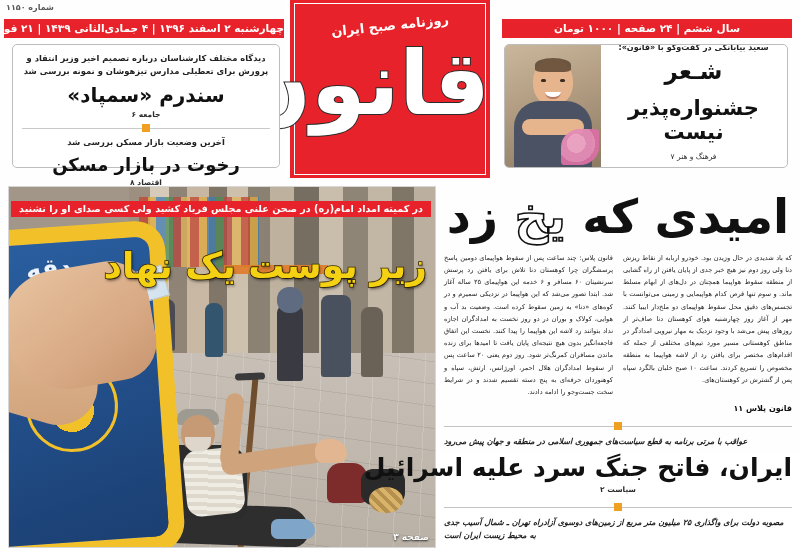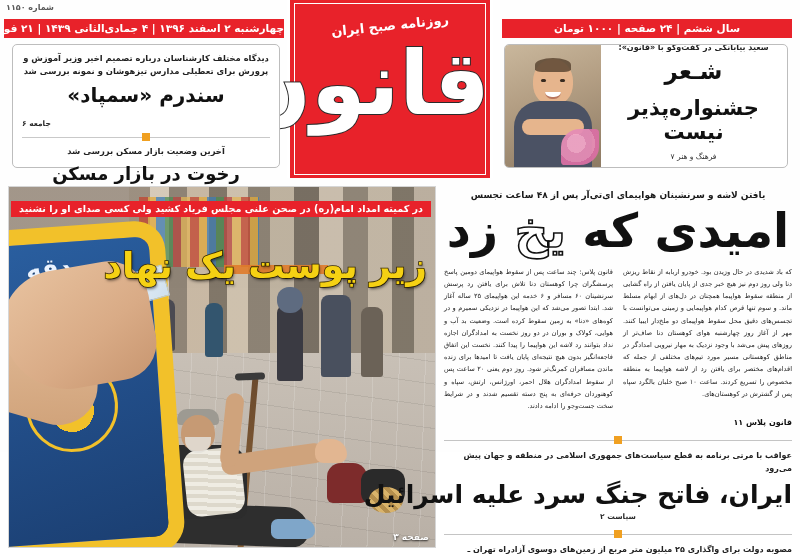--- a/index.html
+++ b/index.html
@@ -132,22 +132,22 @@
     margin-top: 5px;
     letter-spacing: -0.5px;
   }
   .teaser-title.small {
     font-size: 18px;
   }
   .teaser-sec {
     font-size: 7.5px;
     font-weight: bold;
     color: #2b2b2b;
-    text-align: left;
-    margin-top: 12px;
+    text-align: center;
+    margin-top: 3px;
   }
   .divider-dot {
     position: relative;
     height: 10px;
     margin: 4px 0 3px 0;
   }
   .divider-dot::before {
     content: "";
     position: absolute;
     left: 0; right: 0; top: 5px;
@@ -643,23 +643,24 @@
     position: absolute;
     left: 50%; top: 2px;
     width: 8px; height: 8px;
     margin-left: -4px;
     background: #f0a021;
   }
   .story-kicker {
     font-size: 8px;
     font-weight: bold;
     color: #222;
-    text-align: right;
+    text-align: left;
     line-height: 1.6;
     letter-spacing: -0.15px;
+    font-style: italic;
   }
   .story-title {
     font-size: 25px;
     font-weight: bold;
     color: #111;
     text-align: center;
     margin-top: 4px;
     letter-spacing: -1px;
     white-space: nowrap;
   }
@@ -685,21 +686,21 @@
     <div class="price-bar">سال ششم | ۲۴ صفحه | ۱۰۰۰ تومان</div>
 
     <div class="mast-red">
       <div class="mast-red-inner"></div>
       <div class="mast-tagline">روزنامه صبح ایران</div>
       <div class="mast-logo">قانون</div>
     </div>
 
     <div class="left-box">
       <div>
-        <div class="teaser-kicker">دیدگاه مختلف کارشناسان درباره تصمیم اخیر وزیر آموزش و پرورش برای تعطیلی مدارس تیزهوشان و نمونه بررسی شد</div>
+        <div class="teaser-kicker">دیدگاه مختلف کارشناسان درباره تصمیم اخیر وزیر انتقاد و پرورش برای تعطیلی مدارس تیزهوشان و نمونه بررسی شد</div>
         <div class="teaser-title">سندرم «سمپاد»</div>
         <div class="teaser-sec">جامعه ۶</div>
       </div>
       <div class="divider-dot"></div>
       <div>
         <div class="teaser-kicker">آخرین وضعیت بازار مسکن بررسی شد</div>
         <div class="teaser-title small">رخوت در بازار مسکن</div>
         <div class="teaser-sec">اقتصاد ۸</div>
       </div>
     </div>
@@ -770,21 +771,20 @@
 
     <div class="feat-banner">
       <span class="line">در کمیته امداد امام(ره) در صحن علنی مجلس فریاد کشید ولی کسی صدای او را نشنید</span>
     </div>
     <div class="feat-title">زیر پوست یک نهاد</div>
     <div class="feat-page">صفحه ۳</div>
   </div>
 
   <div class="right-col">
 
-    <div class="lede-kicker">یافتن لاشه و سرنشینان هواپیمای ای‌تی‌آر پس از ۴۸ ساعت تجسس</div>
 
     <div class="lede-title"><span>امیدی که </span><span class="outline">یخ</span><span> زد</span></div>
 
     <div class="body-cols">
       <div class="bcol">که باد شدیدی در حال وزیدن بود. خودرو اربابه از نقاط ریزش دنا ولی روز دوم نیز هیچ خبر جدی از پایان یافتن از راه گشایی از منطقه سقوط هواپیما همچنان در دل‌های از ابهام مسلط ماند. و سوم تنها قرص کدام هواپیمایی و زمینی می‌توانست با تجسس‌های دقیق محل سقوط هواپیمای دو ملخ‌دار ایبیا کنند. مهر از آغاز روز چهارشنبه هوای کوهستان دنا صاف‌تر از روزهای پیش می‌شد با وجود نزدیک به مهار نیرویی امدادگر در مناطق کوهستانی مسیر مورد تیم‌های مختلفی از جمله که اقدام‌های مختصر برای یافتن رد از لاشه هواپیما به منطقه مخصوص را تسریع کردند. ساعت ۱۰ صبح خلبان بالگرد سپاه پس از گشترش در کوهستان‌های.</div>
       <div class="bcol">قانون پلاس: چند ساعت پس از سقوط هواپیمای دومین پاسخ پرسشگران چرا کوهستان دنا تلاش برای یافتن رد پرسش سرنشینان ۶۰ مسافر و ۶ خدمه این هواپیمای ۲۵ ساله آغاز شد. ابتدا تصور می‌شد که این هواپیما در نزدیکی سمیرم و در کوه‌های «دنا» به زمین سقوط کرده است. وضعیت بد آب و هوایی، کولاک و بوران در دو روز نخست به امدادگران اجازه نداد بتوانند رد لاشه این هواپیما را پیدا کنند. نخست این اتفاق فاجعه‌انگیز بدون هیچ نتیجه‌ای پایان یافت تا امیدها برای زنده ماندن مسافران کمرنگ‌تر شود. روز دوم یعنی ۲۰ ساعت پس از سقوط امدادگران هلال احمر، اورژانس، ارتش، سپاه و کوهنوردان حرفه‌ای به پنج دسته تقسیم شدند و در شرایط سخت جست‌وجو را ادامه دادند.</div>
     </div>
 
     <div class="plus-ref">قانون پلاس ۱۱</div>
 

